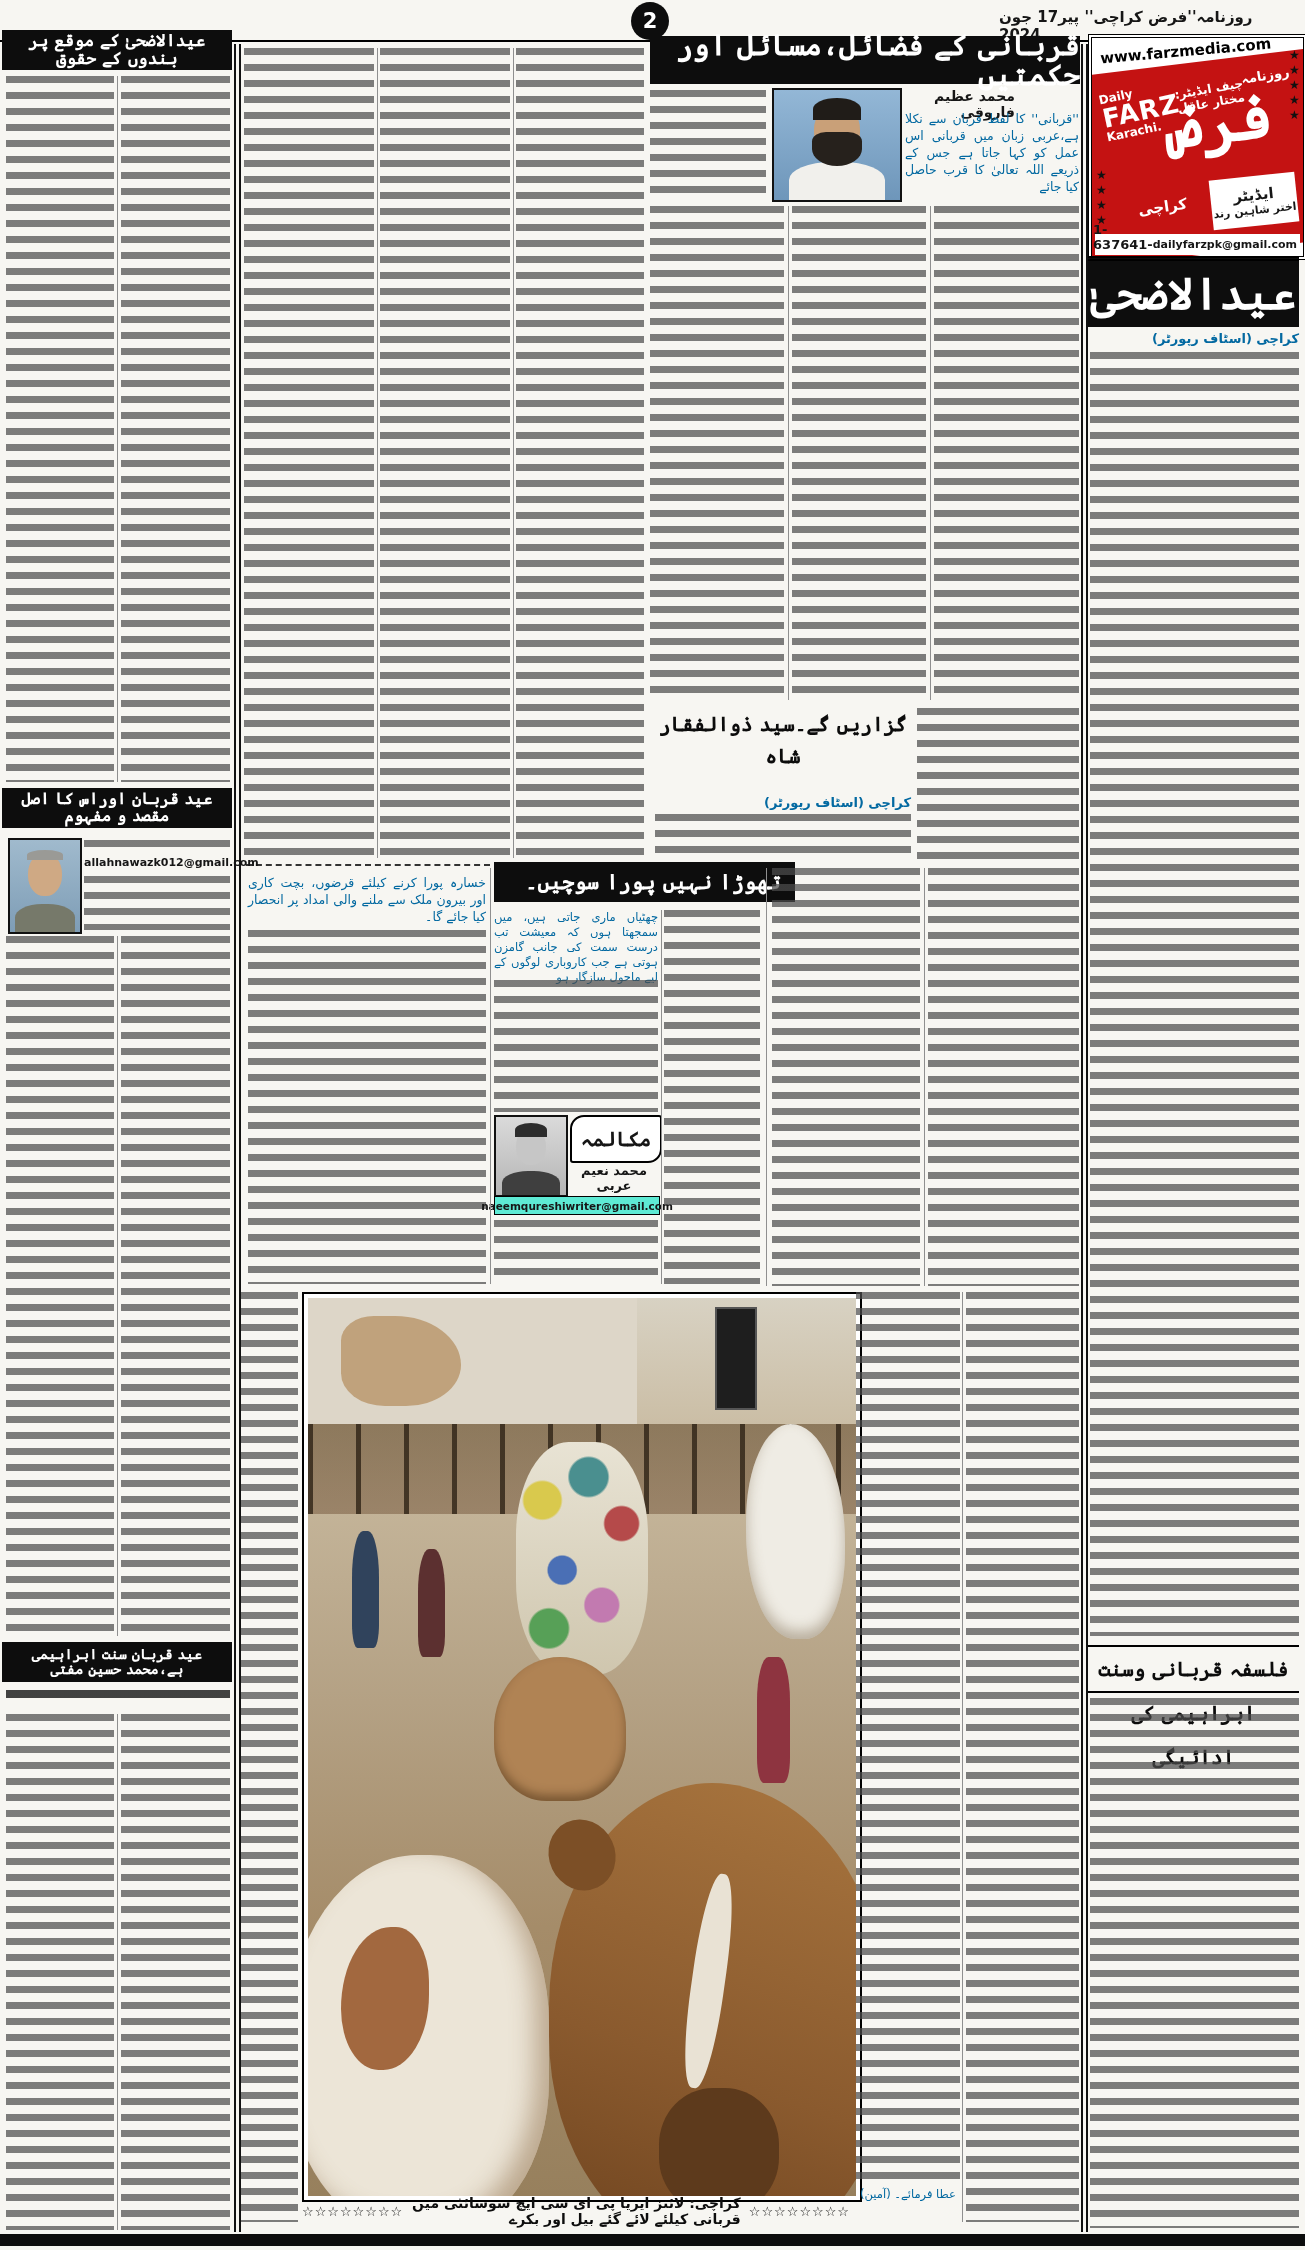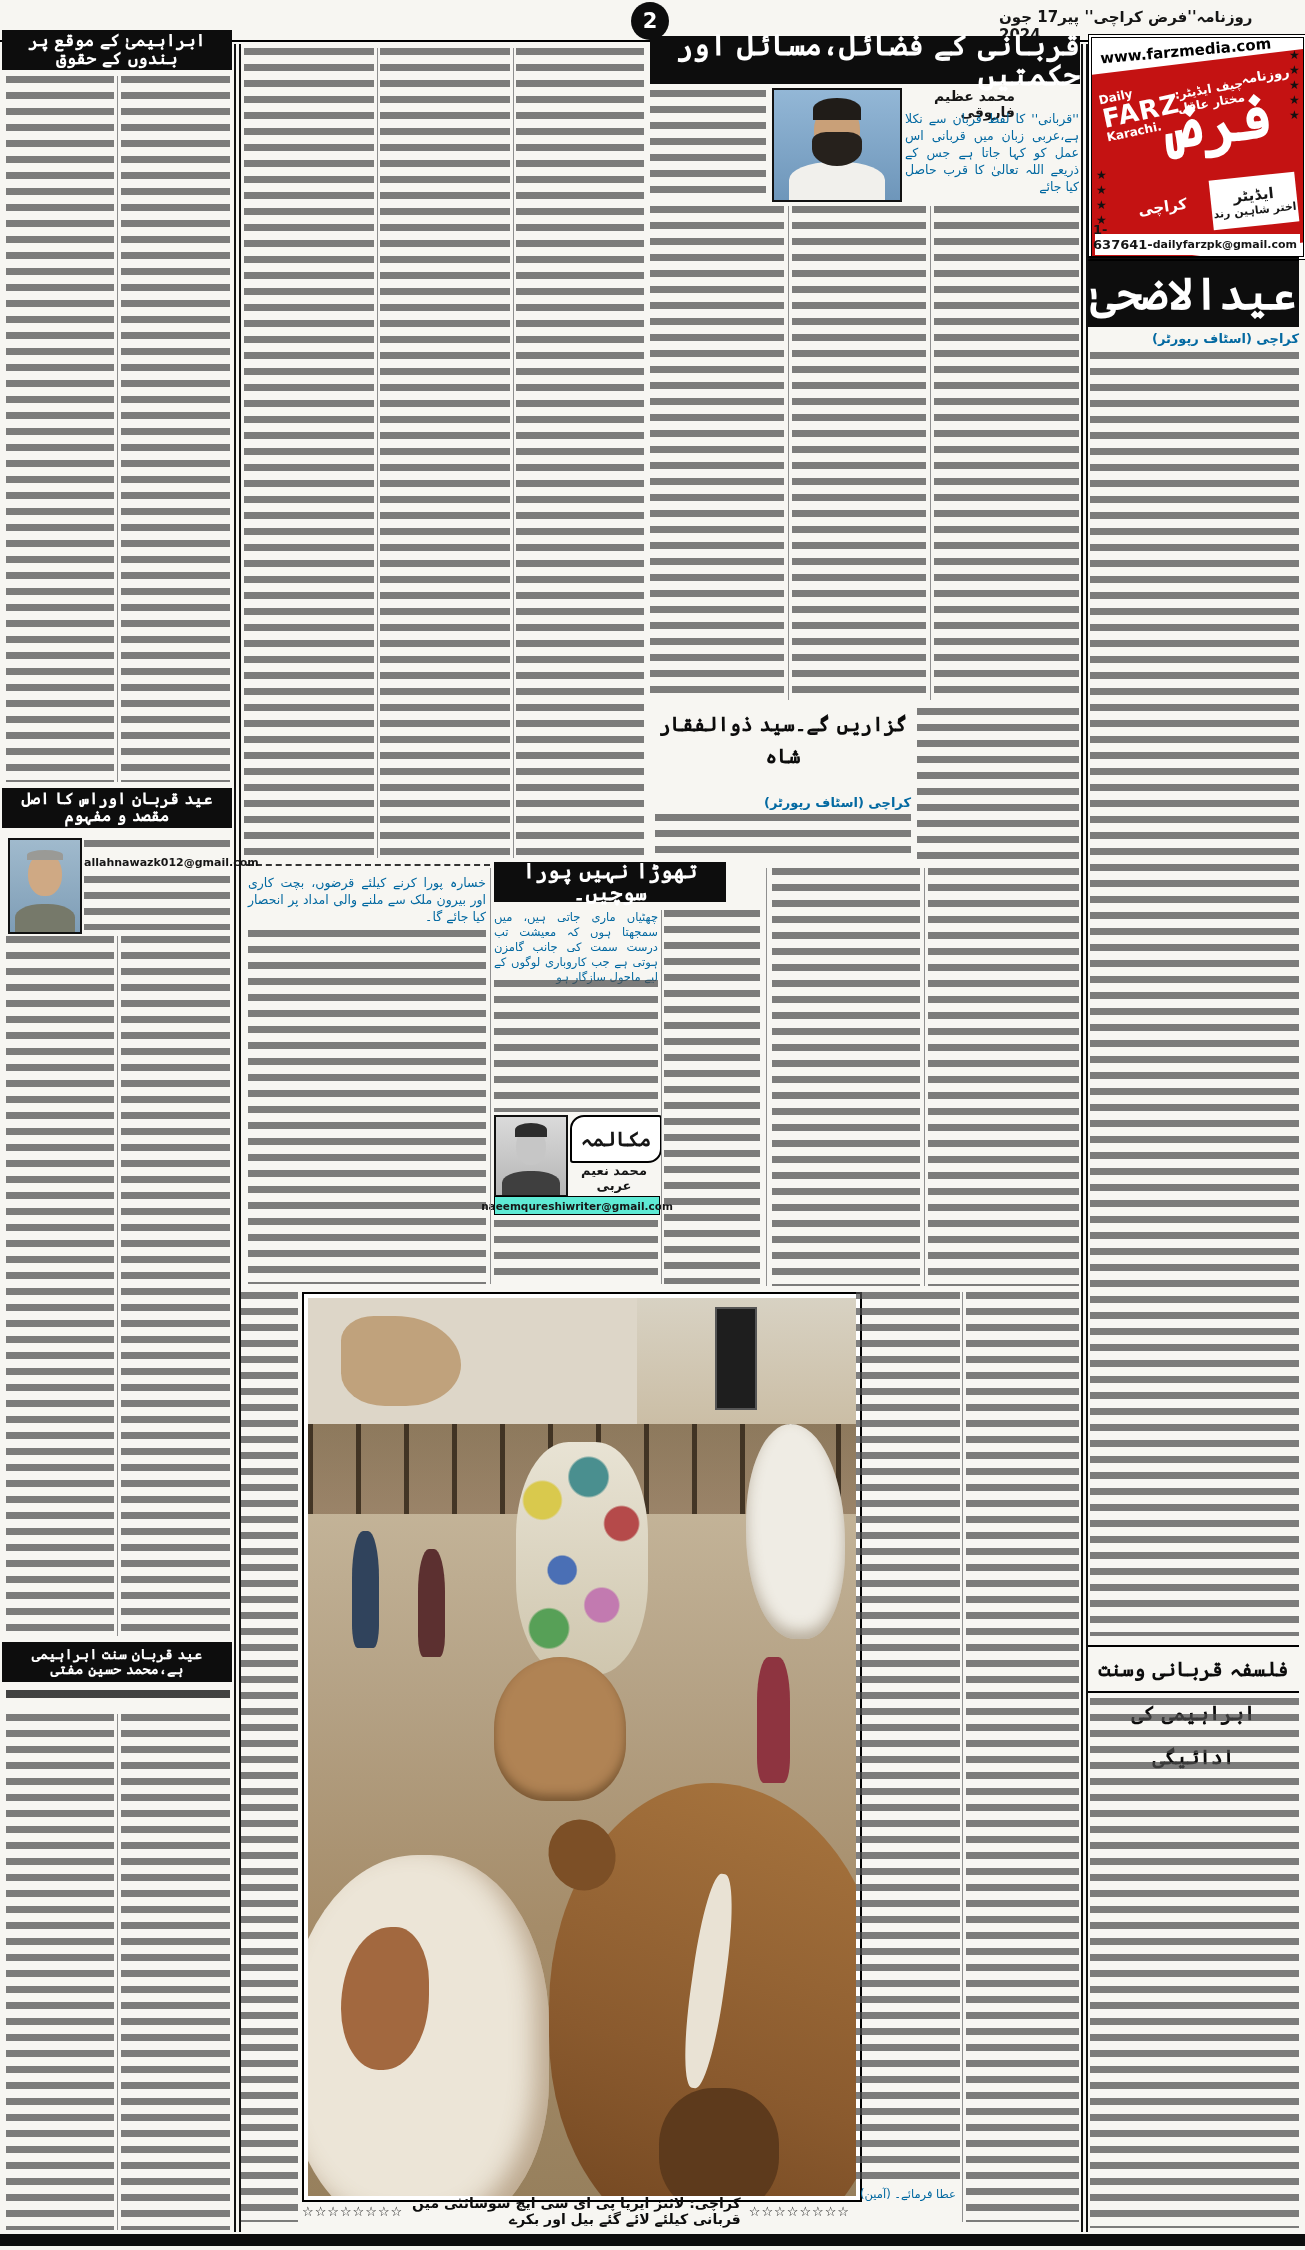--- a/index.html
+++ b/index.html
@@ -119,21 +119,21 @@
   <div class="abs greek" style="left:655px;top:814px;width:256px;height:46px;"></div>
   <div class="abs greek" style="left:917px;top:708px;width:162px;height:152px;"></div>
 
   <div class="abs greek" style="left:244px;top:48px;width:130px;height:810px;"></div>
   <div class="abs greek" style="left:380px;top:48px;width:130px;height:810px;"></div>
   <div class="abs greek" style="left:516px;top:48px;width:128px;height:810px;"></div>
   <div class="abs vr" style="left:377px;top:48px;height:810px;"></div>
   <div class="abs vr" style="left:513px;top:48px;height:810px;"></div>
 
   <div class="abs" style="left:246px;top:864px;width:244px;height:0;border-top:2px dashed #333;"></div>
-  <div class="abs banner" style="left:494px;top:862px;width:232px;height:40px;">
+  <div class="abs banner" style="left:494px;top:862px;width:284px;height:40px;padding-left:17px;">
     <span style="font-size:21px;">تھوڑا نہیں پورا سوچیں۔</span>
   </div>
   <div class="abs lead" style="left:248px;top:874px;width:238px;height:52px;font-size:12.5px;">خسارہ پورا کرنے کیلئے قرضوں، بچت کاری اور بیرون ملک سے ملنے والی امداد پر انحصار کیا جائے گا۔</div>
   <div class="abs greek" style="left:248px;top:930px;width:238px;height:354px;"></div>
   <div class="abs lead" style="left:494px;top:910px;width:164px;height:66px;font-size:11.5px;line-height:15px;">چھٹیاں ماری جاتی ہیں، میں سمجھتا ہوں کہ معیشت تب درست سمت کی جانب گامزن ہوتی ہے جب کاروباری لوگوں کے لیے ماحول سازگار ہو</div>
   <div class="abs greek" style="left:494px;top:980px;width:164px;height:132px;"></div>
 
   <div class="abs portrait p-bw" style="left:494px;top:1115px;width:70px;height:78px;">
     <div class="pt-bg"></div>
     <div class="pt-body" style="bottom:-2px;width:58px;height:26px;background:#3f3f3f;"></div>
@@ -198,21 +198,21 @@
     <span class="stars">☆☆☆☆☆☆☆☆</span>
   </div>
 
   <div class="abs greek" style="left:241px;top:1292px;width:57px;height:930px;"></div>
   <div class="abs greek" style="left:856px;top:1292px;width:104px;height:890px;"></div>
   <div class="abs lead" style="left:856px;top:2186px;width:104px;height:36px;font-size:11.5px;text-align:center;">عطا فرمائے۔ (آمین)</div>
   <div class="abs greek" style="left:966px;top:1292px;width:113px;height:930px;"></div>
   <div class="abs vr" style="left:962px;top:1292px;height:930px;"></div>
 
   <div class="abs banner" style="left:2px;top:30px;width:230px;height:40px;">
-    <span style="font-size:17px;">ابراہیمیٰ کے موقع پر بندوں کے حقوق</span>
+    <span style="font-size:17px;">عیدالاضحیٰ کے موقع پر بندوں کے حقوق</span>
   </div>
   <div class="abs greek" style="left:6px;top:76px;width:108px;height:706px;"></div>
   <div class="abs greek" style="left:121px;top:76px;width:109px;height:706px;"></div>
   <div class="abs vr" style="left:117px;top:76px;height:706px;"></div>
 
   <div class="abs banner" style="left:2px;top:788px;width:230px;height:40px;">
     <span style="font-size:16px;">عید قربان اوراس کا اصل مقصد و مفہوم</span>
   </div>
   <div class="abs portrait p-old" style="left:8px;top:838px;width:70px;height:92px;">
     <div class="pt-bg"></div>

